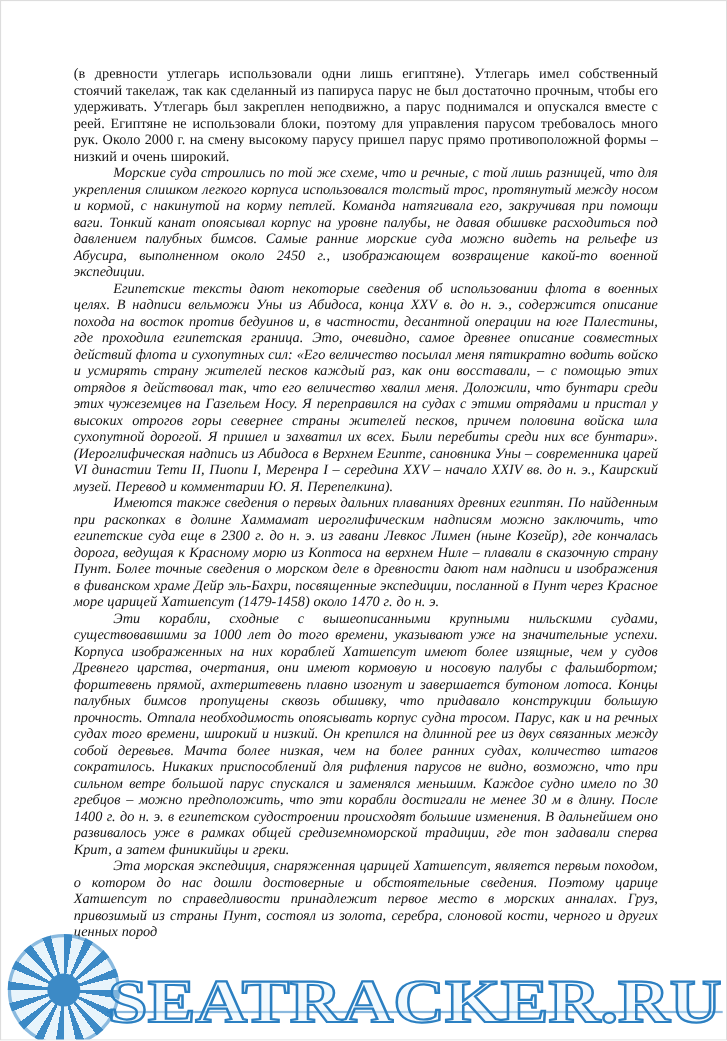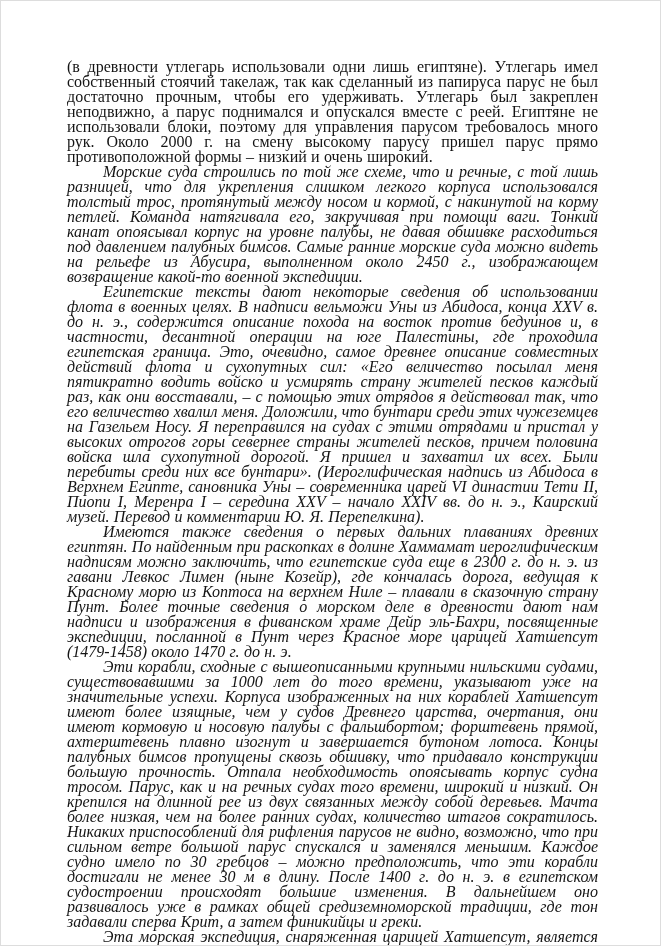--- a/index.html
+++ b/index.html
@@ -19,21 +19,21 @@
     border: 1px solid #dddddd;
   }
   .text-body {
     position: absolute;
     top: 58px;
     left: 66px;
     width: 531px;
   }
   .para {
     margin: 0;
-    font-size: 16px;
+    font-size: 13px;
     line-height: 15px;
     text-align: justify;
     hyphens: none;
     word-spacing: 0.02em;
   }
   .para.indent {
     text-indent: 36px;
     font-style: italic;
   }
   .watermark {
@@ -88,14 +88,23 @@
 
   <div class="text-body" id="doc-body">
       <p class="para">(в древности утлегарь использовали одни лишь египтяне). Утлегарь имел собственный стоячий такелаж, так как сделанный из папируса парус не был достаточно прочным, чтобы его удерживать. Утлегарь был закреплен неподвижно, а парус поднимался и опускался вместе с реей. Египтяне не использовали блоки, поэтому для управления парусом требовалось много рук. Около 2000 г. на смену высокому парусу пришел парус прямо противоположной формы – низкий и очень широкий.</p>
       <p class="para indent">Морские суда строились по той же схеме, что и речные, с той лишь разницей, что для укрепления слишком легкого корпуса использовался толстый трос, протянутый между носом и кормой, с накинутой на корму петлей. Команда натягивала его, закручивая при помощи ваги. Тонкий канат опоясывал корпус на уровне палубы, не давая обшивке расходиться под давлением палубных бимсов. Самые ранние морские суда можно видеть на рельефе из Абусира, выполненном около 2450 г., изображающем возвращение какой-то военной экспедиции.</p>
       <p class="para indent">Египетские тексты дают некоторые сведения об использовании флота в военных целях. В надписи вельможи Уны из Абидоса, конца XXV в. до н. э., содержится описание похода на восток против бедуинов и, в частности, десантной операции на юге Палестины, где проходила египетская граница. Это, очевидно, самое древнее описание совместных действий флота и сухопутных сил: «Его величество посылал меня пятикратно водить войско и усмирять страну жителей песков каждый раз, как они восставали, – с помощью этих отрядов я действовал так, что его величество хвалил меня. Доложили, что бунтари среди этих чужеземцев на Газельем Носу. Я переправился на судах с этими отрядами и пристал у высоких отрогов горы севернее страны жителей песков, причем половина войска шла сухопутной дорогой. Я пришел и захватил их всех. Были перебиты среди них все бунтари». (Иероглифическая надпись из Абидоса в Верхнем Египте, сановника Уны – современника царей VI династии Тети II, Пиопи I, Меренра I – середина XXV – начало XXIV вв. до н. э., Каирский музей. Перевод и комментарии Ю. Я. Перепелкина).</p>
       <p class="para indent">Имеются также сведения о первых дальних плаваниях древних египтян. По найденным при раскопках в долине Хаммамат иероглифическим надписям можно заключить, что египетские суда еще в 2300 г. до н. э. из гавани Левкос Лимен (ныне Козейр), где кончалась дорога, ведущая к Красному морю из Коптоса на верхнем Ниле – плавали в сказочную страну Пунт. Более точные сведения о морском деле в древности дают нам надписи и изображения в фиванском храме Дейр эль-Бахри, посвященные экспедиции, посланной в Пунт через Красное море царицей Хатшепсут (1479-1458) около 1470 г. до н. э.</p>
       <p class="para indent">Эти корабли, сходные с вышеописанными крупными нильскими судами, существовавшими за 1000 лет до того времени, указывают уже на значительные успехи. Корпуса изображенных на них кораблей Хатшепсут имеют более изящные, чем у судов Древнего царства, очертания, они имеют кормовую и носовую палубы с фальшбортом; форштевень прямой, ахтерштевень плавно изогнут и завершается бутоном лотоса. Концы палубных бимсов пропущены сквозь обшивку, что придавало конструкции большую прочность. Отпала необходимость опоясывать корпус судна тросом. Парус, как и на речных судах того времени, широкий и низкий. Он крепился на длинной рее из двух связанных между собой деревьев. Мачта более низкая, чем на более ранних судах, количество штагов сократилось. Никаких приспособлений для рифления парусов не видно, возможно, что при сильном ветре большой парус спускался и заменялся меньшим. Каждое судно имело по 30 гребцов – можно предположить, что эти корабли достигали не менее 30 м в длину. После 1400 г. до н. э. в египетском судостроении происходят большие изменения. В дальнейшем оно развивалось уже в рамках общей средиземноморской традиции, где тон задавали сперва Крит, а затем финикийцы и греки.</p>
       <p class="para indent">Эта морская экспедиция, снаряженная царицей Хатшепсут, является первым походом, о котором до нас дошли достоверные и обстоятельные сведения. Поэтому царице Хатшепсут по справедливости принадлежит первое место в морских анналах. Груз, привозимый из страны Пунт, состоял из золота, серебра, слоновой кости, черного и других ценных пород</p>
     </div>
 
+  <div class="watermark">
+    <div class="wm-logo">
+      <div class="wm-logo-core"></div>
+    </div>
+    <div class="wm-line"></div>
+    <svg class="wm-text-svg" viewBox="0 0 562 64">
+      <text x="1" y="50" textLength="558" lengthAdjust="spacingAndGlyphs" font-family="Liberation Serif, DejaVu Serif, serif" font-size="56" font-weight="bold" fill="rgba(225,242,252,0.40)" stroke="#2c80c2" stroke-width="2">SEATRACKER.RU</text>
+    </svg>
+  </div>
 
 </div>
 
 </body></html>

